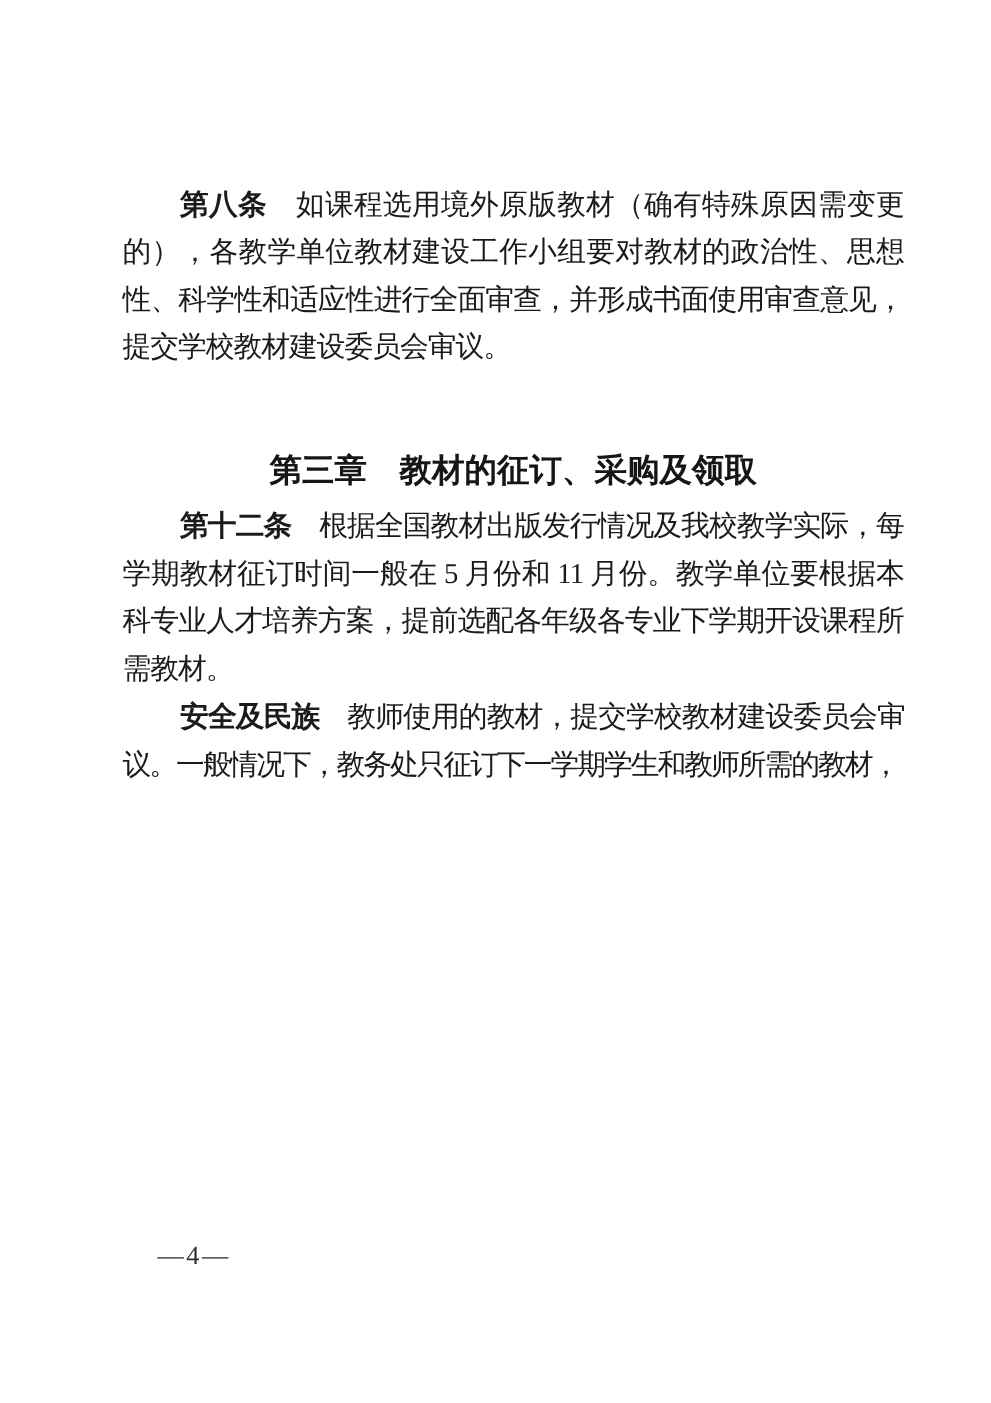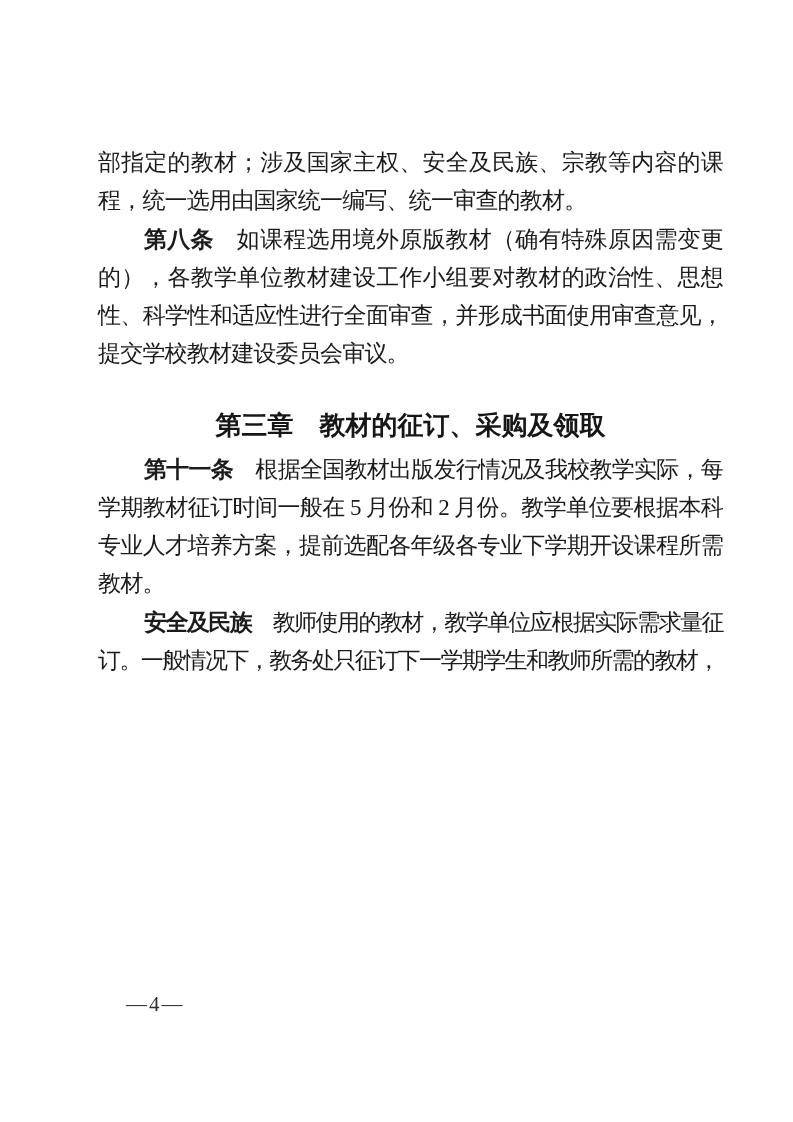--- a/index.html
+++ b/index.html
@@ -35,21 +35,21 @@
   }
   .para.tight {
     letter-spacing: -1.6px;
   }
   .lbl {
     font-weight: 700;
     font-family: Liberation Sans, sans-serif;
     margin-top: 36px;
   }
   .chapter {
-    margin: 32px 0 5px 0;
+    margin: 59px 0 5px 0;
     font-size: 26px;
     line-height: 40px;
     font-weight: 700;
     font-family: "Liberation Sans", sans-serif;
     text-align: center;
     letter-spacing: 0;
     color: #161616;
   }
   .footer {
     position: absolute;
@@ -61,28 +61,27 @@
     color: #2e2e2e;
     font-family: "Liberation Serif", serif;
   }
 </style>
 </head>
 <body>
 
 <div class="page">
   <div class="content">
 
-    <p class="para no-indent"><span>部指定的教材；涉及国家主权、安全及民族、宗教等内容的课程，统一选用由国家统一编写、统一审查的教材。</span></p>
 
     <p class="para"><b class="lbl">第八条</b><span>　如课程选用境外原版教材（确有特殊原因需变更的），各教学单位教材建设工作小组要对教材的政治性、思想性、科学性和适应性进行全面审查，并形成书面使用审查意见，提交学校教材建设委员会审议。</span></p>
 
 
     <h2 class="chapter">第三章　教材的征订、采购及领取</h2>
 
 
-    <p class="para"><b class="lbl">第十一条</b><span>　根据全国教材出版发行情况及我校教学实际，每学期教材征订时间一般在 5 月份和 2 月份。教学单位要根据本科专业人才培养方案，提前选配各年级各专业下学期开设课程所需教材。</span></p>
+    <p class="para"><b class="lbl">第十二条</b><span>　根据全国教材出版发行情况及我校教学实际，每学期教材征订时间一般在 5 月份和 11 月份。教学单位要根据本科专业人才培养方案，提前选配各年级各专业下学期开设课程所需教材。</span></p>
 
-    <p class="para tight"><b class="lbl">安全及民族</b><span>　教师使用的教材，教学单位应根据实际需求量征订。一般情况下，教务处只征订下一学期学生和教师所需的教材，</span></p>
+    <p class="para tight"><b class="lbl">安全及民族</b><span>　教师使用的教材，提交学校教材建设委员会审议。一般情况下，教务处只征订下一学期学生和教师所需的教材，</span></p>
 
   </div>
 
   <div class="footer">—4—</div>
 </div>
 
 </body></html>

